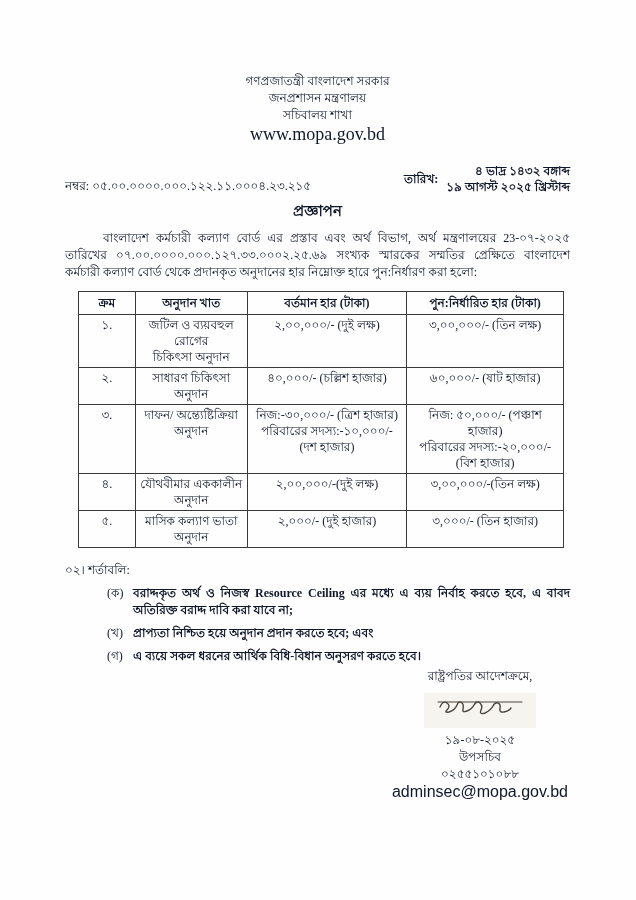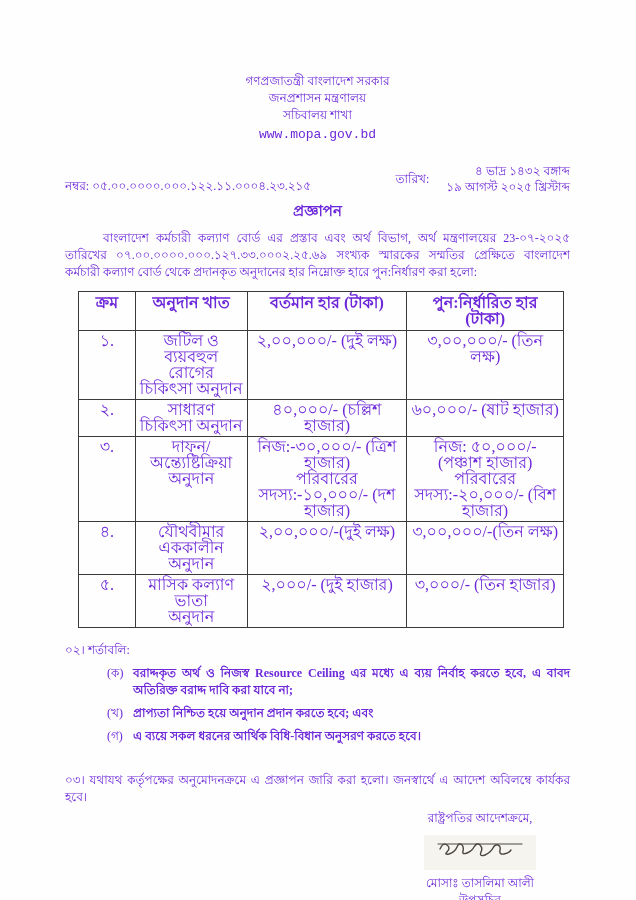--- a/index.html
+++ b/index.html
@@ -1,44 +1,44 @@
 <!DOCTYPE html>
 <html lang="bn"><head>
 <meta charset="utf-8">
 <style>
   html,body{margin:0;padding:0;background:#e8e8e8;}
   .page{
     position:relative;
     width:636px;height:900px;
     margin:0 auto;
     background:#fefefe;
-    color:#6d28d9;
+    color:#0f172a;
     font-family:"Liberation Serif","DejaVu Serif",serif;
     font-size:12px;
     line-height:1.4;
     box-sizing:border-box;
     padding:73px 66px 40px 65px;
     overflow:hidden;
   }
   .center{text-align:center;}
   .header-block div{line-height:17px;}
-  .header-url{font-family:Liberation Mono, monospace;font-size:13px;margin-top:2px;}
+  .header-url{font-family:Liberation Serif, serif;font-size:18px;margin-top:2px;}
   .ref-row{display:flex;justify-content:space-between;align-items:flex-end;margin-top:20px;}
   .ref-number{white-space:nowrap;}
-  .date-block{display:flex;align-items:center;gap:17px;}
+  .date-block{display:flex;align-items:center;gap:8px;font-weight:bold;}
   .date-label{align-self:center;}
   .date-lines{text-align:right;line-height:16px;}
   .doc-title{font-weight:bold;text-align:center;margin-top:6px;font-size:15px;}
   .para{text-align:justify;margin-top:8px;}
   .para.indent{text-indent:38px;}
   table.rates{
     border-collapse:collapse;
     width:486px;
     margin:11px auto 0 13px;
-    font-size:16px;
+    font-size:12px;
   }
   table.rates th,table.rates td{
     border:1px solid #3a3a3a;
     padding:2px 4px;
     text-align:center;
     vertical-align:top;
     line-height:16px;
   }
   table.rates th{font-weight:bold;padding:3px 4px;}
   col.c-serial{width:57px;}
@@ -189,28 +189,28 @@
   </div>
   <div class="cond-item">
     <span class="cond-label">(খ)</span>
     <span class="cond-text">প্রাপ্যতা নিশ্চিত হয়ে অনুদান প্রদান করতে হবে; এবং</span>
   </div>
   <div class="cond-item">
     <span class="cond-label">(গ)</span>
     <span class="cond-text">এ ব্যয়ে সকল ধরনের আর্থিক বিধি-বিধান অনুসরণ করতে হবে।</span>
   </div>
 
-  <div class="para para3">০৩। যথাযথ কর্তৃপক্ষের অনুমোদনক্রমে এ প্রজ্ঞাপন জারি করা হলো। জনস্বার্থে এ আদেশ অবিলম্বে কার্যকর হবে।</div>
 
   <div class="sign-block">
     <div class="sign-order">রাষ্ট্রপতির আদেশক্রমে,</div>
     <div class="signature-wrap">
       <svg width="92" height="26" viewBox="0 0 92 26">
         <path d="M6 12 q3 -7 7 -4 q4 3 0 7 q-3 3 2 2 q6 -2 8 -7 q2 -5 5 -2 q2 2 1 6 q-1 4 4 2 q5 -2 7 -6 q3 -5 6 -2 q3 3 1 7 q-2 5 4 3 q6 -3 8 -7 q2 -4 5 -3 q3 1 2 5 q-1 5 4 4 q5 -1 7 -4" fill="none" stroke="#4a463f" stroke-width="1.4" stroke-linecap="round"></path>
         <path d="M4 7 L88 7" fill="none" stroke="#4a463f" stroke-width="1.2" stroke-linecap="round"></path>
       </svg>
     </div>
-    <div class="sign-name">মোসাঃ তাসলিমা আলী</div>
+    <div>১৯-০৮-২০২৫</div>
     <div>উপসচিব</div>
+    <div>০২৫৫১০১০৮৮</div>
     <div class="sign-email">adminsec@mopa.gov.bd</div>
   </div>
 
 </div>
 
 </body></html>

